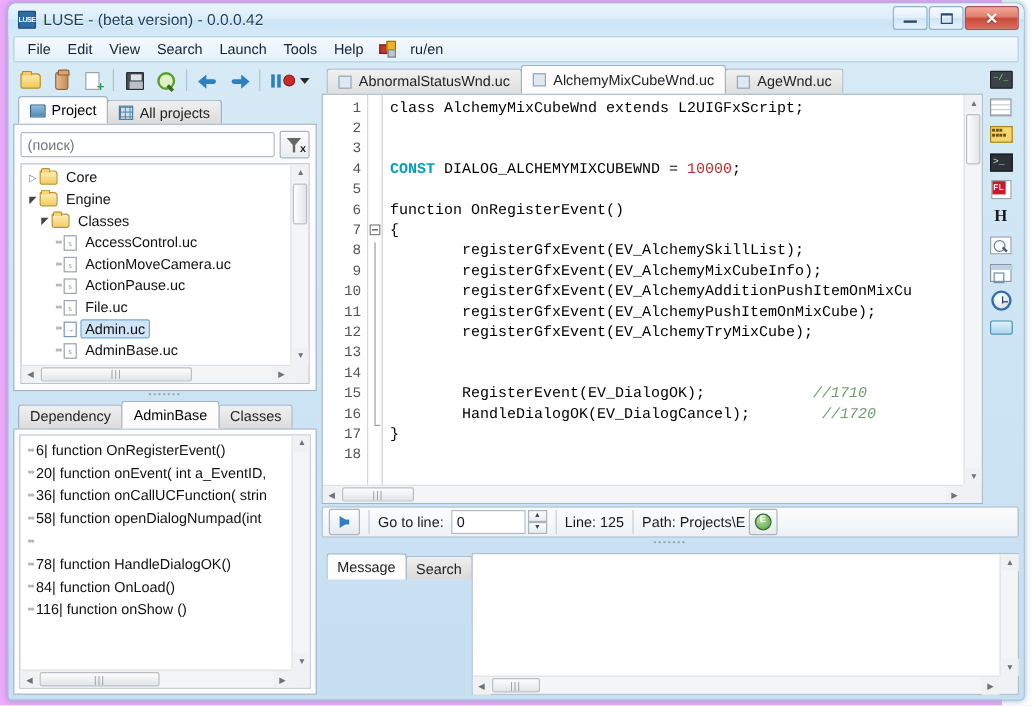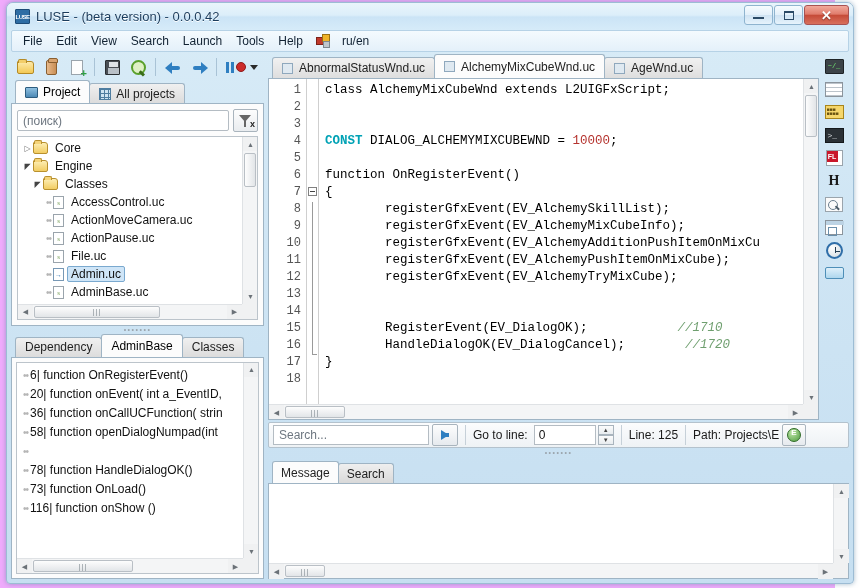--- a/index.html
+++ b/index.html
@@ -302,21 +302,21 @@
   .spin-b { flex:1;border:1px solid #a9b4bd;background:linear-gradient(to bottom,#fcfcfc,#e8ecef);display:flex;align-items:center;justify-content:center;font-size:6px;color:#444;}
   .sb-globe {
     width:24px;height:22px;border:1px solid #a9b4bd;border-radius:2px;margin-left:3px;
     background:linear-gradient(to bottom,#fdfdfd,#e6eaee);
     display:flex;align-items:center;justify-content:center;
   }
   .ic-globe{width:14px;height:14px;border-radius:50%;background:radial-gradient(circle at 35% 30%,#bfe6a8,#4e9c3f);border:1px solid #2e6b26;position:relative;}
   .ic-globe:after{content:"E";position:absolute;left:3px;top:-1px;color:#fff;font-size:8px;font-weight:bold;}
 
   
-  #msg-area { height:118px; margin-top:5px; display:flex; flex-direction:column;}
+  #msg-area { height:118px; margin-top:5px; display:flex; flex-direction:row;}
   #msg-panel { flex:1; border:1px solid #9fb4c4; background:#fff; position:relative; min-height:0;}
   .mtab {
     height:20px; padding:0 8px;
     background:linear-gradient(to bottom,#efefef,#d9d9d9);
     border:1px solid #9fb4c4; border-bottom:none; border-radius:3px 3px 0 0;
     display:flex;align-items:center;font-size:12px;color:#222; margin-right:-1px;
   }
   .mtab.active{height:22px;background:#fcfcfc;z-index:3;position:relative;}
 </style>
 </head>
@@ -524,21 +524,21 @@
                 </div>
               <div class="frow">
                   <span class="dashes">••</span>
                 </div>
               <div class="frow">
                   <span class="dashes">••</span>
                   <span>78| function HandleDialogOK()</span>
                 </div>
               <div class="frow">
                   <span class="dashes">••</span>
-                  <span>73| function OnLoad()</span>
+                  <span>84| function OnLoad()</span>
                 </div>
               <div class="frow">
                   <span class="dashes">••</span>
                   <span>116| function onShow ()</span>
                 </div>
             </div>
             <div class="vsb">
               <div class="sb-arrow up">▲</div>
               <div class="sb-arrow down">▼</div>
             </div>
@@ -661,21 +661,20 @@
             <div class="rail-ico">
                 <div class="ri-clock"></div>
               </div>
             <div class="rail-ico">
                 <div class="ri-blue"></div>
               </div>
           </div>
         </div>
 
         <div id="statusbar">
-          <div class="sb-search">Search...</div>
           <div class="sb-go">
               <div class="ic-goarrow"></div>
             </div>
           <div class="sb-div"></div>
           <div class="sb-label">Go to line:</div>
           <div class="sb-num">0</div>
           <div class="spinner">
             <div class="spin-b">▲</div>
             <div class="spin-b">▼</div>
           </div>

